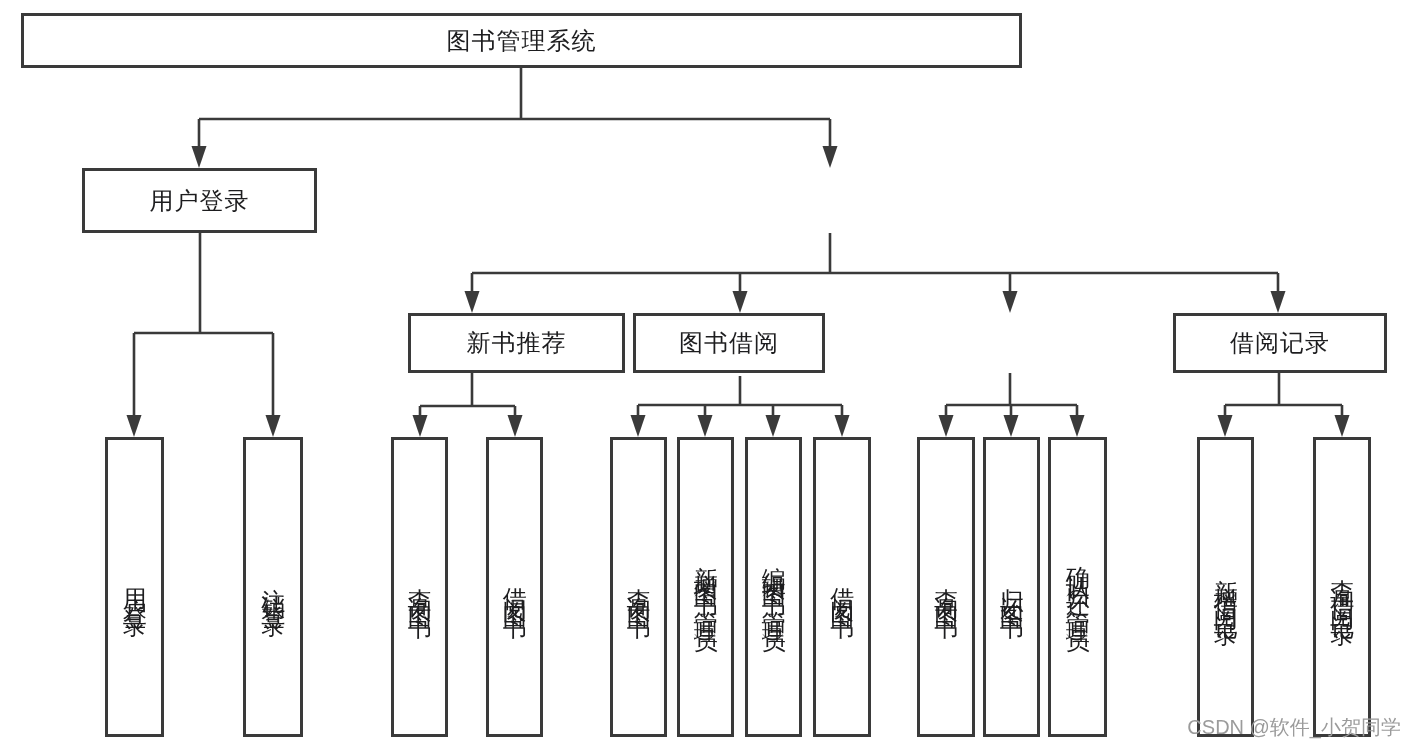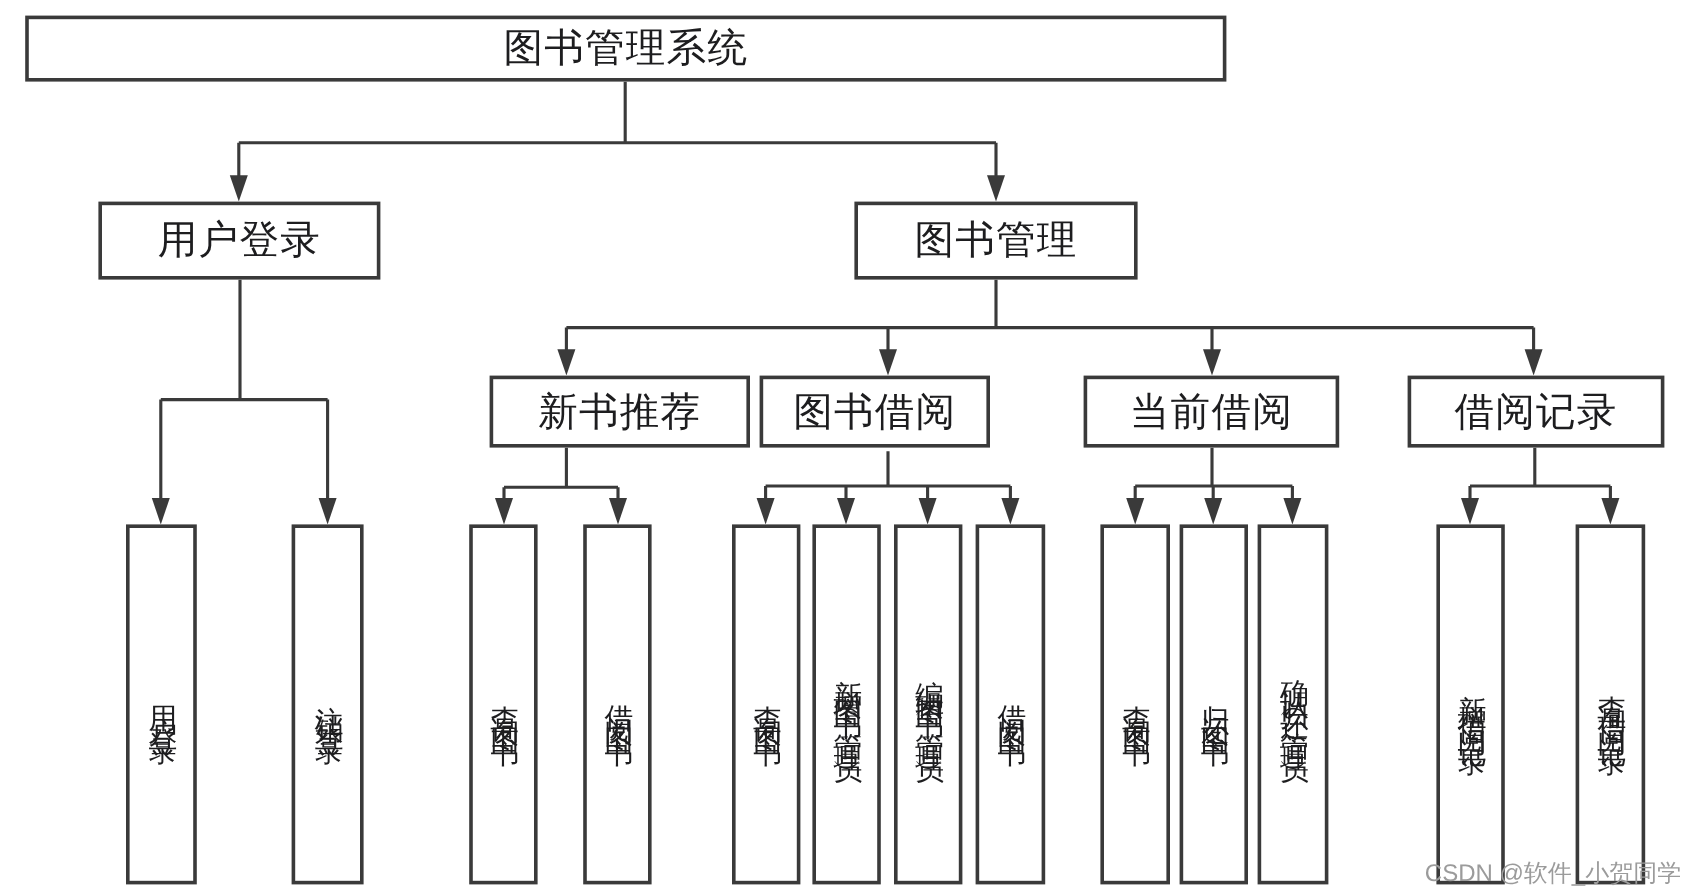--- a/index.html
+++ b/index.html
@@ -21,21 +21,21 @@
   .box{
     position:absolute;
     box-sizing:border-box;
     background:#fff;
     border:3px solid var(--line);
     display:flex;
     align-items:center;
     justify-content:center;
   }
   .hlabel{
-    font-size:33px;
+    font-size:24px;
     letter-spacing:1px;
     color:var(--text);
     white-space:nowrap;
   }
   .root-box{left:21px;top:13px;width:1001px;height:55px;}
   .l2-box{top:168px;height:65px;}
   .l3-box{top:313px;height:60px;}
   .leaf{top:437px;height:300px;}
   .vlabel{
     writing-mode:vertical-rl;
@@ -93,32 +93,26 @@
     </g>
   </svg>
 
   <div class="box root-box">
     <span class="hlabel">图书管理系统</span>
   </div>
 
   <div class="box l2-box" style="left:82px;width:235px;">
     <span class="hlabel">用户登录</span>
   </div>
-  <div class="box l2-box" style="left:712px;width:236px;">
-    <span class="hlabel">图书管理</span>
-  </div>
 
   <div class="box l3-box" style="left:364px;width:217px;margin-left:44px;">
     <span class="hlabel">新书推荐</span>
   </div>
   <div class="box l3-box" style="left:633px;width:192px;">
     <span class="hlabel">图书借阅</span>
-  </div>
-  <div class="box l3-box" style="left:903px;width:213px;">
-    <span class="hlabel">当前借阅</span>
   </div>
   <div class="box l3-box" style="left:1173px;width:214px;">
     <span class="hlabel">借阅记录</span>
   </div>
 
   <div class="box leaf" style="left:105px;width:59px;">
     <span class="vlabel">用户登录</span>
   </div>
   <div class="box leaf" style="left:243px;width:60px;">
     <span class="vlabel">注销登录</span>

